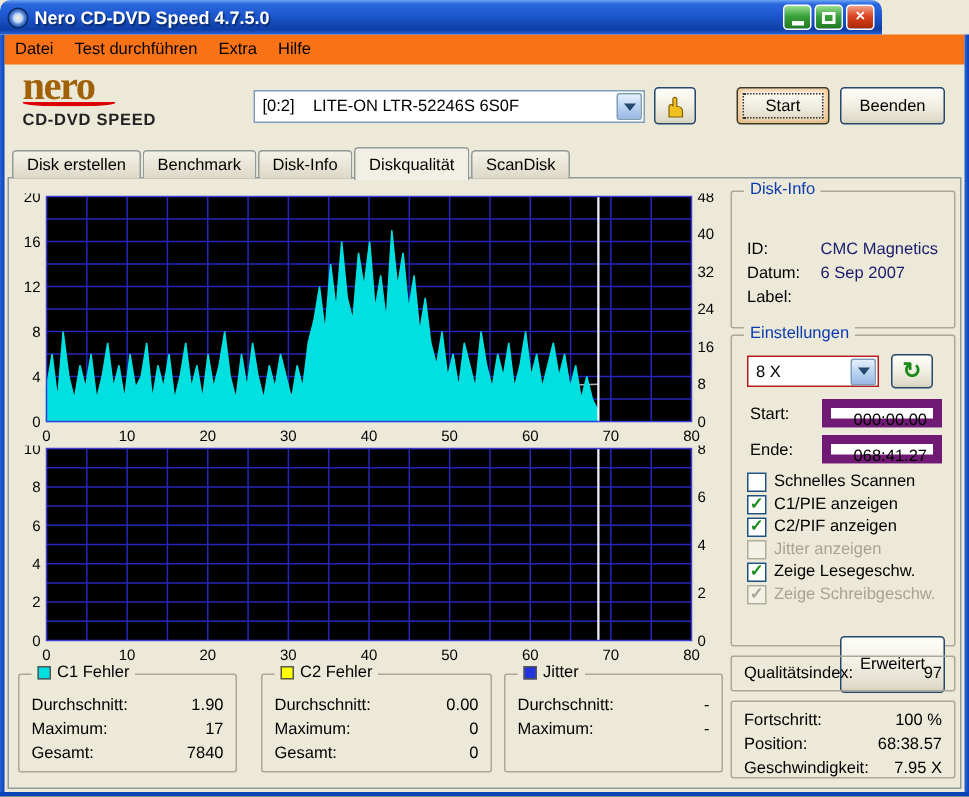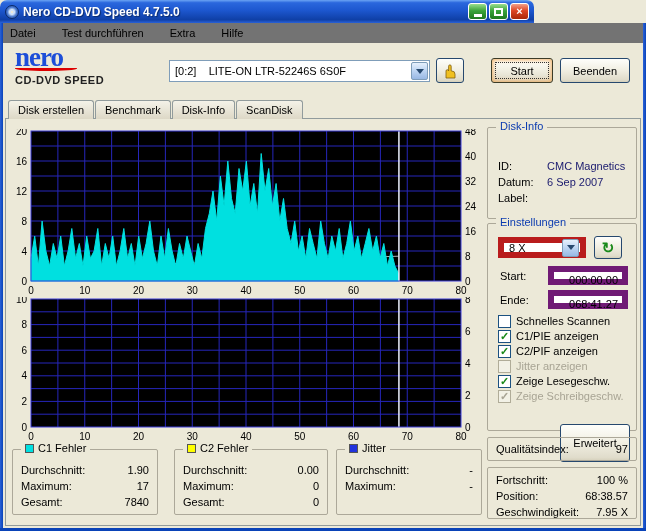--- a/index.html
+++ b/index.html
@@ -7,43 +7,43 @@
   body { font-family:"Liberation Sans", sans-serif; font-size:11px; color:#000; }
   .window { position:relative; width:646px; height:531px; background:#ece9d8; overflow:hidden; margin:0 auto; }
 
   
   .frame-left,.frame-right,.frame-bottom { position:absolute; background:linear-gradient(90deg,#2a62d8,#0a43b8); z-index:5; }
   .frame-left { left:0; top:23px; width:3px; bottom:0; }
   .frame-right { right:0; top:23px; width:3px; bottom:0; }
   .frame-bottom { left:0; right:0; bottom:0; height:3px; background:#0a43b8; }
 
   
-  .titlebar { position:absolute; left:0; top:0; width:534px; height:23px;
+  .titlebar { position:absolute; left:0; top:0; width:588px; height:23px;
     background:linear-gradient(180deg,#6ba4f4 0%,#2a67dd 12%,#1d57cf 45%,#0f3fa6 86%,#2a62d8 100%);
     border-radius:7px 7px 0 0; display:flex; align-items:center; padding:0 5px; z-index:6; }
   .app-icon { width:14px; height:14px; border-radius:50%;
     background:radial-gradient(circle at 50% 50%, #ece9d8 0 14%, #cfe2fa 15% 30%, #4a7ad0 55%, #1a3f8e 100%);
     border:1px solid #0a2a6a; margin-right:4px; flex:0 0 auto; }
   .title-text { color:#fff; font-weight:bold; font-size:12px; text-shadow:1px 1px 1px #0a2a6a; flex:1 1 auto; white-space:nowrap; overflow:hidden; }
   .tb-btn { width:19px; height:17px; border-radius:3px; margin-left:2px; border:1px solid #ffffff;
     display:flex; align-items:center; justify-content:center; color:#fff; font-weight:bold; font-size:11px; line-height:1; cursor:default; }
   .tb-green { background:linear-gradient(180deg,#9ade8e 0%,#3aa33a 45%,#1f7a1f 100%); }
   .tb-red { background:linear-gradient(180deg,#f2a088 0%,#dd4422 45%,#aa2808 100%); }
   .tb-glyph { display:block; }
   .min-bar { width:8px; height:3px; background:#fff; margin-top:8px; }
   .max-box { width:9px; height:8px; border:2px solid #fff; }
 
   
-  .menubar { position:absolute; left:3px; top:23px; width:640px; height:20px; background:#737373; display:flex; align-items:center; z-index:4;gap:12px; }
+  .menubar { position:absolute; left:3px; top:23px; width:640px; height:20px; background:#f97316; display:flex; align-items:center; z-index:4; }
   .menu-item { padding:2px 7px; }
 
   
   .header { position:absolute; left:3px; top:43px; width:640px; height:55px; }
   .logo { position:absolute; left:12px; top:2px; width:150px; }
-  .logo-nero { font-size:27px; font-weight:bold; letter-spacing:-1px; color:#1d4ed8; line-height:25px; font-family:"Liberation Serif", serif; }
+  .logo-nero { font-size:27px; font-weight:bold; letter-spacing:-1px; color:#a16207; line-height:25px; font-family:"Liberation Serif", serif; }
   .logo-swoosh { width:62px; height:5px; border-bottom:3px solid #dd0000; border-radius:0 0 100% 100%; margin-top:-4px; }
   .logo-sub { font-size:11px; font-weight:bold; letter-spacing:0.5px; color:#222; margin-top:3px; }
 
   .combo { position:absolute; left:166px; top:17px; width:261px; height:22px; background:#fff; border:1px solid #7f9db9; display:flex; align-items:center; }
   .combo-text { flex:1 1 auto; padding-left:5px; white-space:pre; overflow:hidden; }
   .combo-btn { width:17px; height:18px; margin:1px; background:linear-gradient(180deg,#e6f0fc,#bcd4f2 50%,#98b8e4); border:1px solid #7f9db9; border-radius:2px; display:flex; align-items:center; justify-content:center; }
   .arrow-down { width:0; height:0; border-left:4px solid transparent; border-right:4px solid transparent; border-top:5px solid #26486e; }
 
   .xp-btn { background:linear-gradient(180deg,#fefefb 0%,#f2f0e4 45%,#e0dccb 90%,#d4cfba 100%);
     border:1px solid #26486e; border-radius:3px; display:flex; align-items:center; justify-content:center; cursor:default; }
@@ -80,21 +80,21 @@
   .swatch { width:9px; height:9px; border:1px solid #555; display:inline-block; }
   .lrow { position:absolute; left:8px; right:8px; display:flex; justify-content:space-between; }
 
   
   .diskinfo { left:481px; top:8px; width:150px; height:92px; }
   .di-row { position:absolute; left:10px; right:6px; }
   .di-label { display:inline-block; width:46px; }
   .di-value { color:#1a1a6e; }
 
   .settings { left:481px; top:104px; width:150px; height:208px; }
-  .speed-combo { position:absolute; left:10px; top:13px; width:88px; height:21px; background:#fff; border:6px solid #b91c1c; display:flex; align-items:center; }
+  .speed-combo { position:absolute; left:10px; top:13px; width:88px; height:21px; background:#fff; border:1px solid #b91c1c; display:flex; align-items:center; }
   .refresh-btn { position:absolute; left:106px; top:12px; width:28px; height:23px; }
   .refresh-glyph { color:#1a8a1a; font-weight:bold; font-size:15px; line-height:1; }
   .set-label { position:absolute; left:12px; }
   .field { position:absolute; left:60px; width:80px; height:19px; background:#fff; border:6px solid #701a75; text-align:right; padding:2px 4px 0 0; }
   .adv-btn { position:absolute; left:72px; top:200px; width:70px; height:38px; }
 
   .cb { position:absolute; left:10px; display:flex; align-items:center; gap:5px; height:14px; }
   .cbbox { width:13px; height:13px; background:#fff; border:1px solid #1c5180; text-align:center; font-size:11px; font-weight:bold; line-height:11px; color:#1a8a1a; flex:0 0 auto; }
   .cb .mark { visibility:hidden; }
   .cb.checked .mark { visibility:visible; }
@@ -160,20 +160,21 @@
     </div>
     <div class="xp-btn quit-btn">
       <span>Beenden</span>
     </div>
   </div>
 
   <div class="tabs">
     <span class="tab">Disk erstellen</span>
     <span class="tab">Benchmark</span>
     <span class="tab">Disk-Info</span>
+    <span class="tab active">Diskqualität</span>
     <span class="tab">ScanDisk</span>
   </div>
 
   <div class="tabpage">
 
     <div class="chart chart-c1"><svg width="466" height="168">
           <rect x="20" y="2" width="430" height="150" fill="#000000"></rect>
           <line x1="46.875" y1="2" x2="46.875" y2="152" stroke="#2626bb" stroke-width="1"></line>
           <line x1="73.75" y1="2" x2="73.75" y2="152" stroke="#2626bb" stroke-width="1"></line>
           <line x1="100.625" y1="2" x2="100.625" y2="152" stroke="#2626bb" stroke-width="1"></line>

